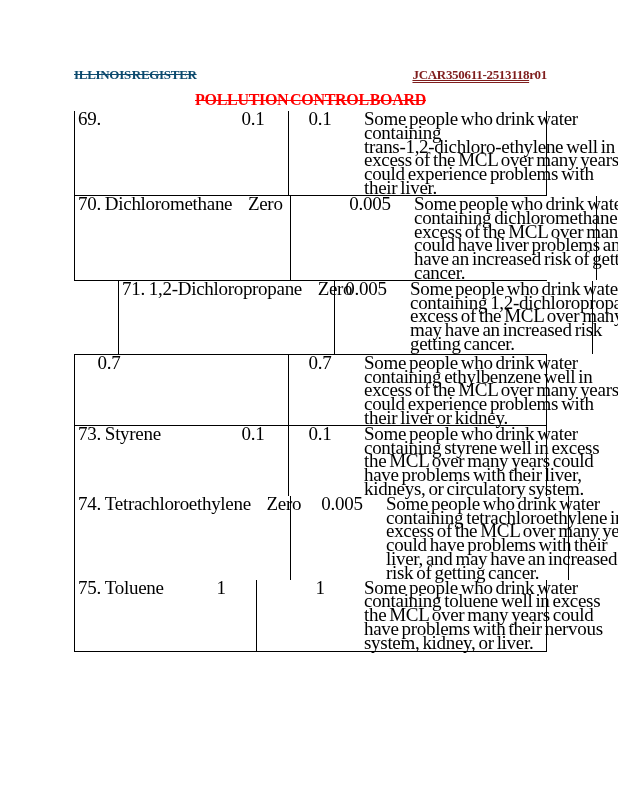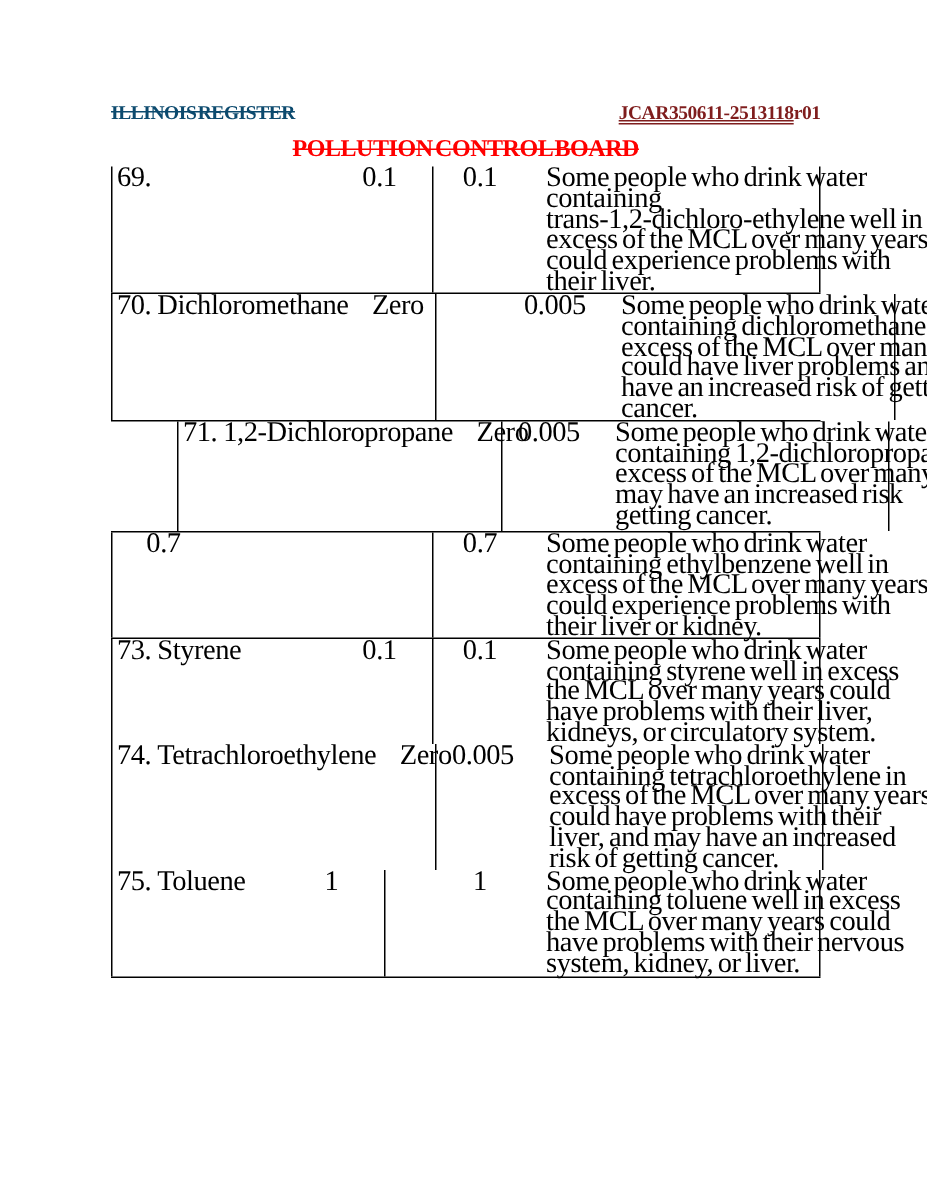--- a/index.html
+++ b/index.html
@@ -110,21 +110,21 @@
           </div>
           <div class="cell2">
             <div class="val2">0.1</div>
             <div class="effect">Some people who drink water
 containing styrene well in excess
 the MCL over many years could
 have problems with their liver,
 kidneys, or circulatory system.</div>
           </div>
         </div>
-        <div class="trow" style="min-height: 83px;">
+        <div class="trow" style="min-height: 83px; gap: 20px;">
           <div class="cell1">
             <div class="numname"><span class="num">74.</span><span class="name">Tetrachloroethylene</span></div>
             <div class="val1">Zero</div>
           </div>
           <div class="cell2">
             <div class="val2">0.005</div>
             <div class="effect">Some people who drink water
 containing tetrachloroethylene in
 excess of the MCL over many years
 could have problems with their

